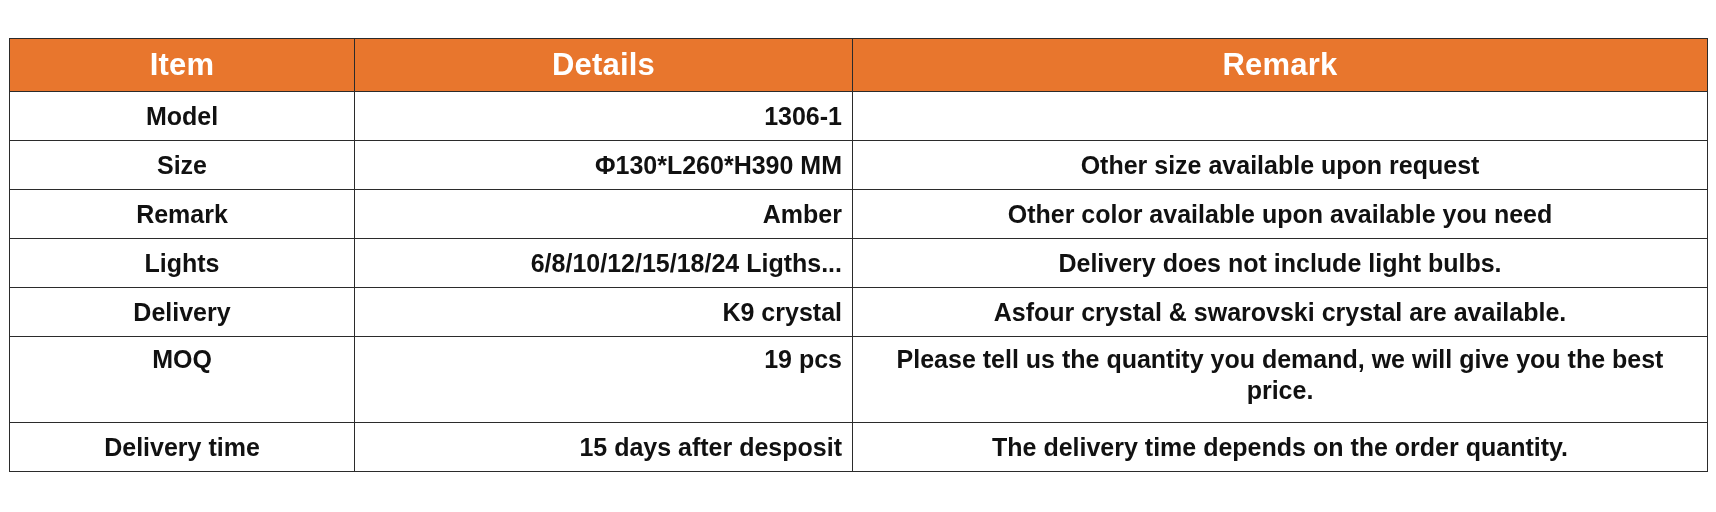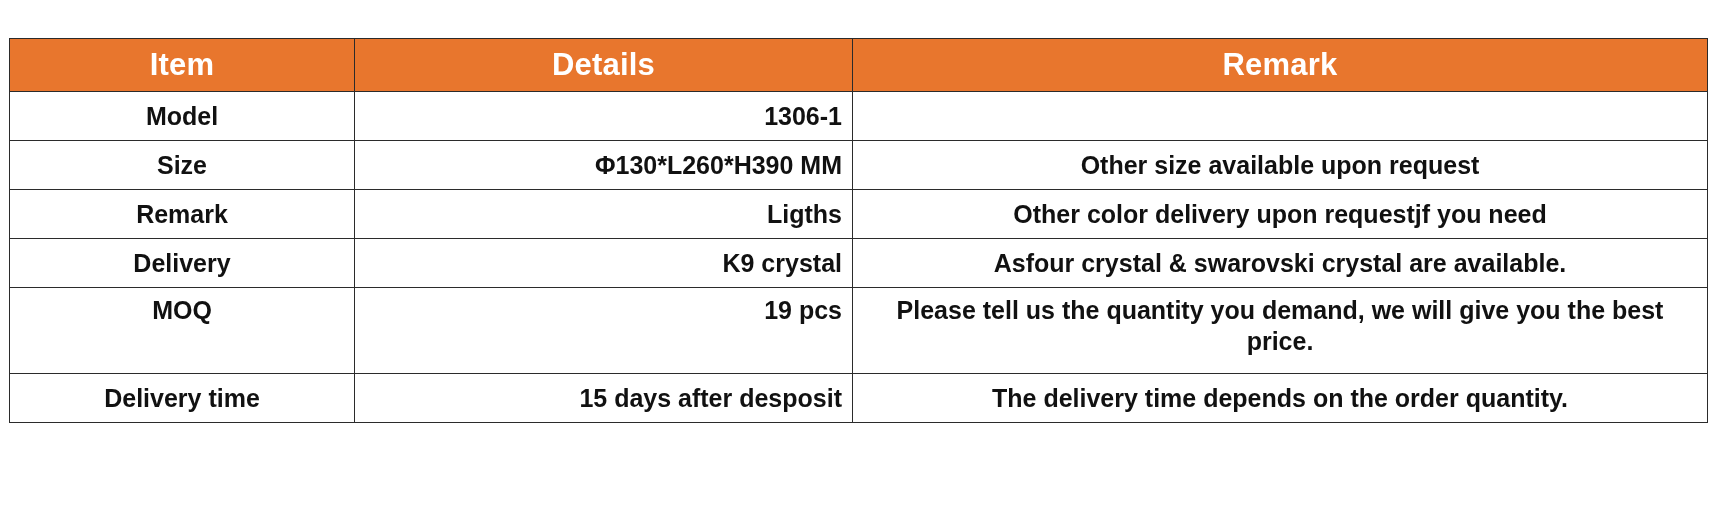--- a/index.html
+++ b/index.html
@@ -99,22 +99,27 @@
         <td class="cell-details">1306-1</td>
         <td class="cell-remark"></td>
       </tr>
       <tr>
         <td class="cell-item">Size</td>
         <td class="cell-details">Φ130*L260*H390 MM</td>
         <td class="cell-remark">Other size available upon request</td>
       </tr>
       <tr>
         <td class="cell-item">Remark</td>
-        <td class="cell-details">Ligths</td>
-        <td class="cell-remark">Other color delivery upon requestjf you need</td>
+        <td class="cell-details">Amber</td>
+        <td class="cell-remark">Other color available upon available you need</td>
+      </tr>
+      <tr>
+        <td class="cell-item">Lights</td>
+        <td class="cell-details">6/8/10/12/15/18/24 Ligths...</td>
+        <td class="cell-remark">Delivery does not include light bulbs.</td>
       </tr>
       <tr>
         <td class="cell-item">Delivery</td>
         <td class="cell-details">K9 crystal</td>
         <td class="cell-remark">Asfour crystal &amp; swarovski crystal are available.</td>
       </tr>
       <tr class="tall">
         <td class="cell-item">MOQ</td>
         <td class="cell-details">19 pcs</td>
         <td class="cell-remark">Please tell us the quantity you demand, we will give you the best price.</td>

